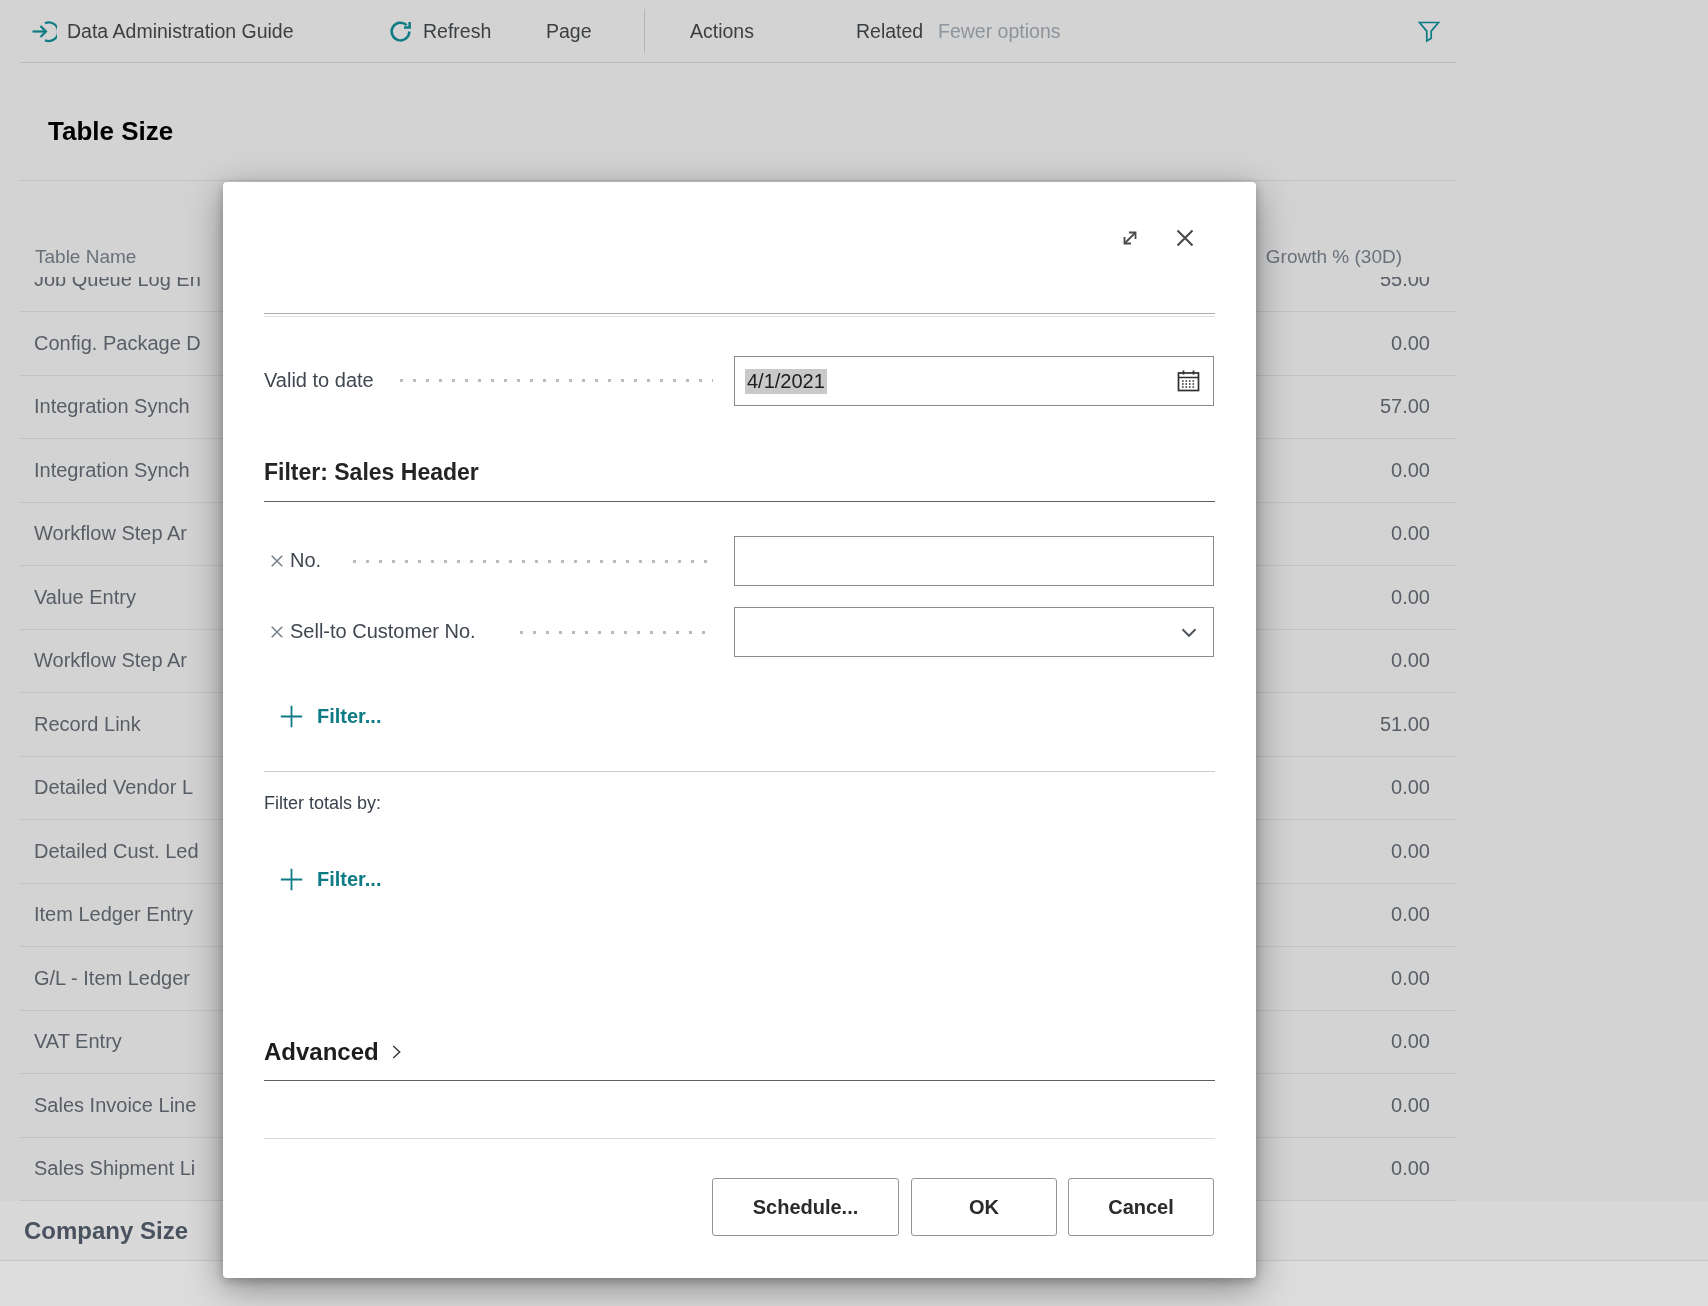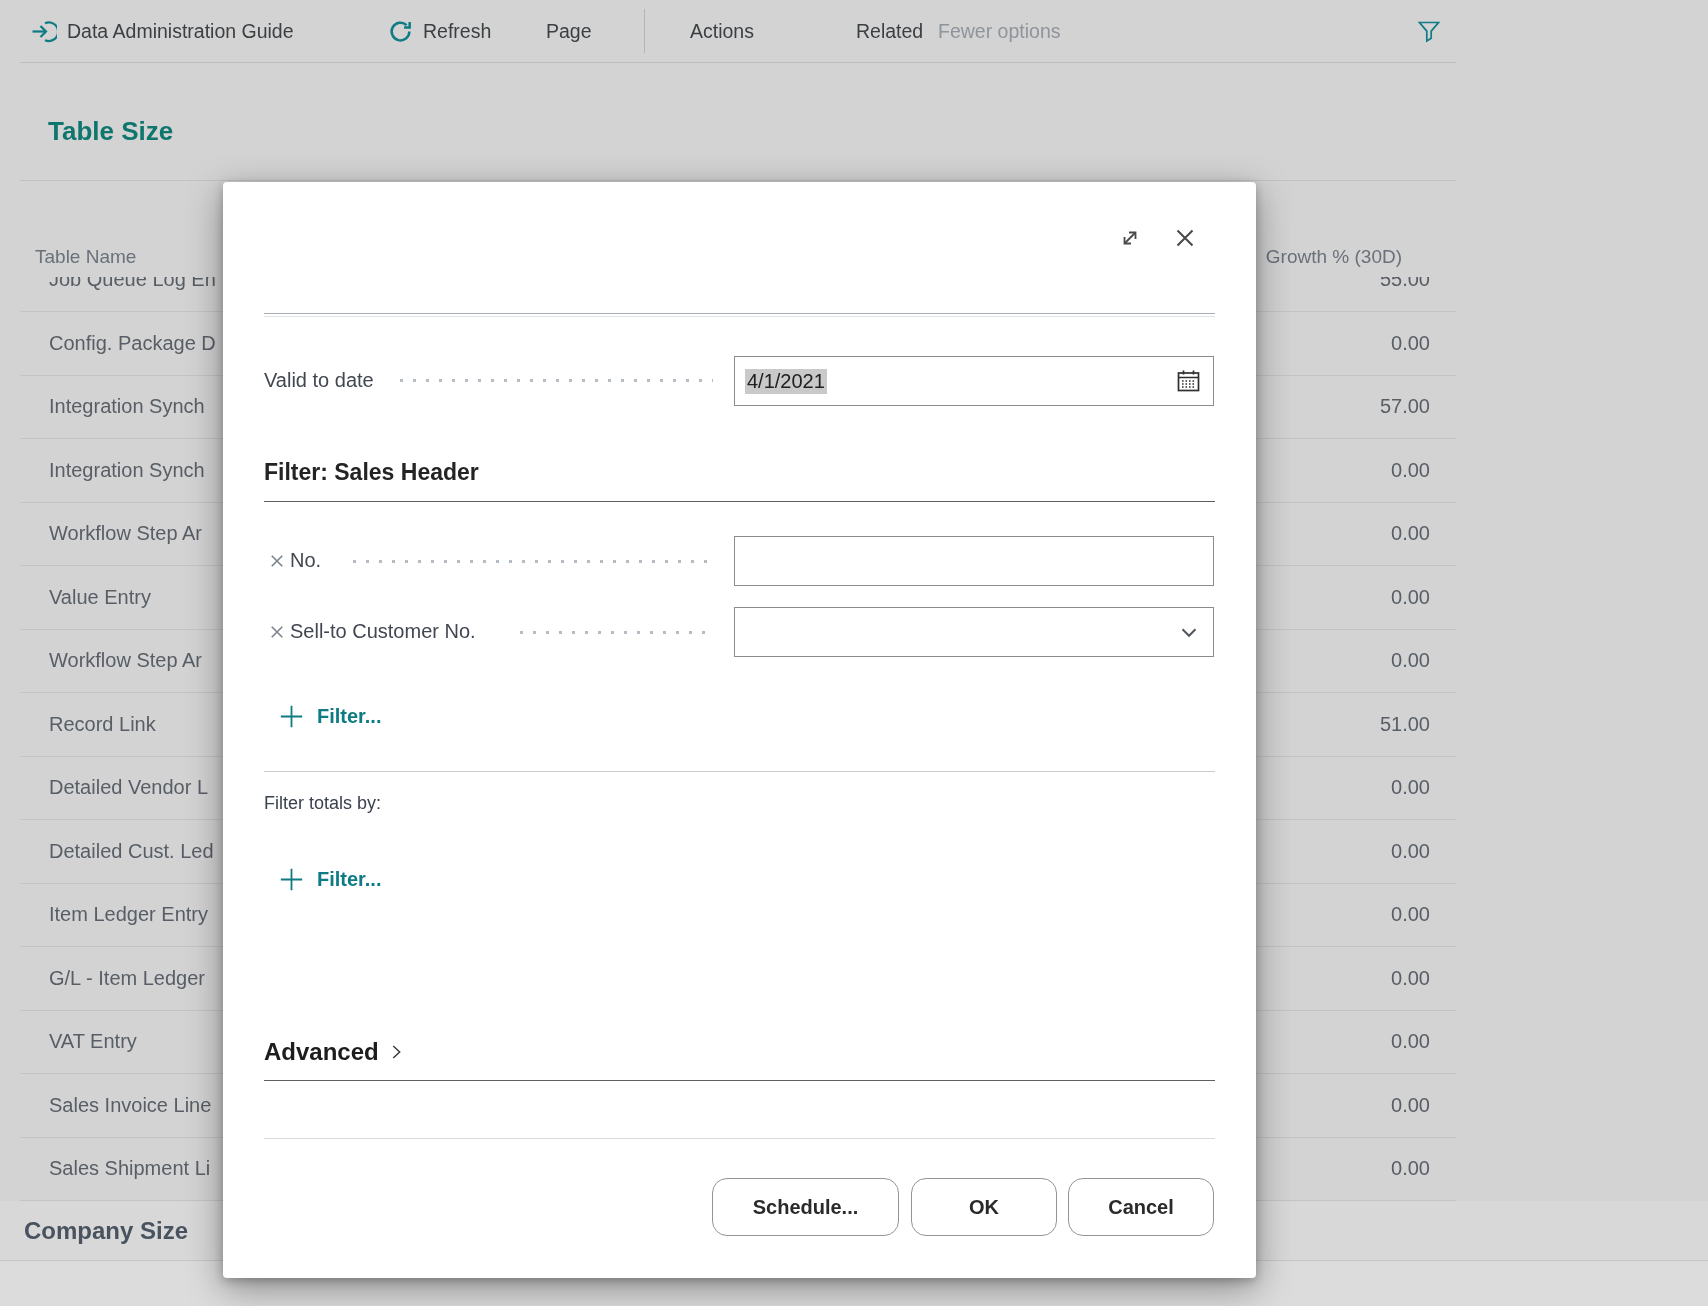--- a/index.html
+++ b/index.html
@@ -10,27 +10,27 @@
   .toolbar{position:absolute;left:0;top:0;width:1708px;height:62px;}
   .toolbar-line{position:absolute;left:20px;top:62px;width:1436px;height:1px;background:#bdbdbd;}
   .tb-item{position:absolute;top:0;height:62px;display:flex;align-items:center;gap:10px;
            font-size:19.5px;color:#3b3f42;cursor:default;white-space:nowrap;}
   .tb-muted{color:#8e949b;}
   .tb-divider{position:absolute;left:644px;top:9px;width:1px;height:44px;background:#b5b5b5;}
   .teal{color:#0e7b85;}
   .icon-svg{display:block;}
 
   
-  .section-title{position:absolute;left:48px;top:116px;font-size:26px;font-weight:700;color:#0f766e;}
+  .section-title{position:absolute;left:48px;top:116px;font-size:26px;font-weight:700;color:#000000;}
   .page-rule{position:absolute;left:20px;top:180px;width:1436px;height:1px;background:#c2c2c2;}
 
   .rows-layer{position:absolute;left:0;top:0;width:1708px;height:1306px;z-index:1;}
   .trow{position:absolute;left:20px;width:1436px;height:63.5px;box-sizing:border-box;
         border-bottom:1px solid #c4c4c4;display:flex;align-items:center;font-size:20px;color:#585e66;}
-  .tname{margin-left:29px;}
+  .tname{margin-left:14px;}
   .tval{position:absolute;right:26px;}
 
   .header-mask{position:absolute;left:0;top:181px;width:1708px;height:96px;background:#d3d3d3;z-index:2;}
   .col-head{position:absolute;bottom:9px;font-size:19px;color:#6a717b;}
   .col-head-name{left:35px;}
   .col-head-growth{right:306px;}
 
   .company-band{position:absolute;left:0;top:1201px;width:1708px;height:59px;background:#d8d8d8;
                 border-bottom:1px solid #c6c6c6;display:flex;align-items:center;z-index:2;}
   .company-band span{margin-left:24px;font-size:24px;font-weight:700;color:#49525f;}
@@ -64,21 +64,21 @@
   .lite-rule{position:absolute;left:41px;width:951px;height:1px;background:#cbcbcb;}
   .xlite-rule{position:absolute;left:41px;width:951px;height:1px;background:#dadada;}
 
   .filter-link{position:absolute;left:55px;display:flex;align-items:center;gap:12px;color:#0e7b85;
                font-size:20px;font-weight:600;cursor:pointer;}
   .totals-head{position:absolute;left:41px;font-size:18px;color:#3a424d;}
   .adv{position:absolute;left:41px;display:flex;align-items:center;gap:6px;cursor:pointer;}
   .adv span{font-size:24px;font-weight:700;color:#1d1d1d;}
 
   .dlg-btn{position:absolute;top:996px;height:58px;box-sizing:border-box;background:#fff;
-           border:1px solid #949494;border-radius:15px;font-size:20px;font-weight:600;color:#2a2a2a;
+           border:1px solid #949494;border-radius:3px;font-size:20px;font-weight:600;color:#2a2a2a;
            display:flex;align-items:center;justify-content:center;cursor:pointer;
            font-family:"Liberation Sans",sans-serif;}
   .btn-schedule{left:489px;width:187px;}
   .btn-ok{left:688px;width:146px;}
   .btn-cancel{left:845px;width:146px;}
 </style>
 </head>
 <body>
 
 <div class="screen">

